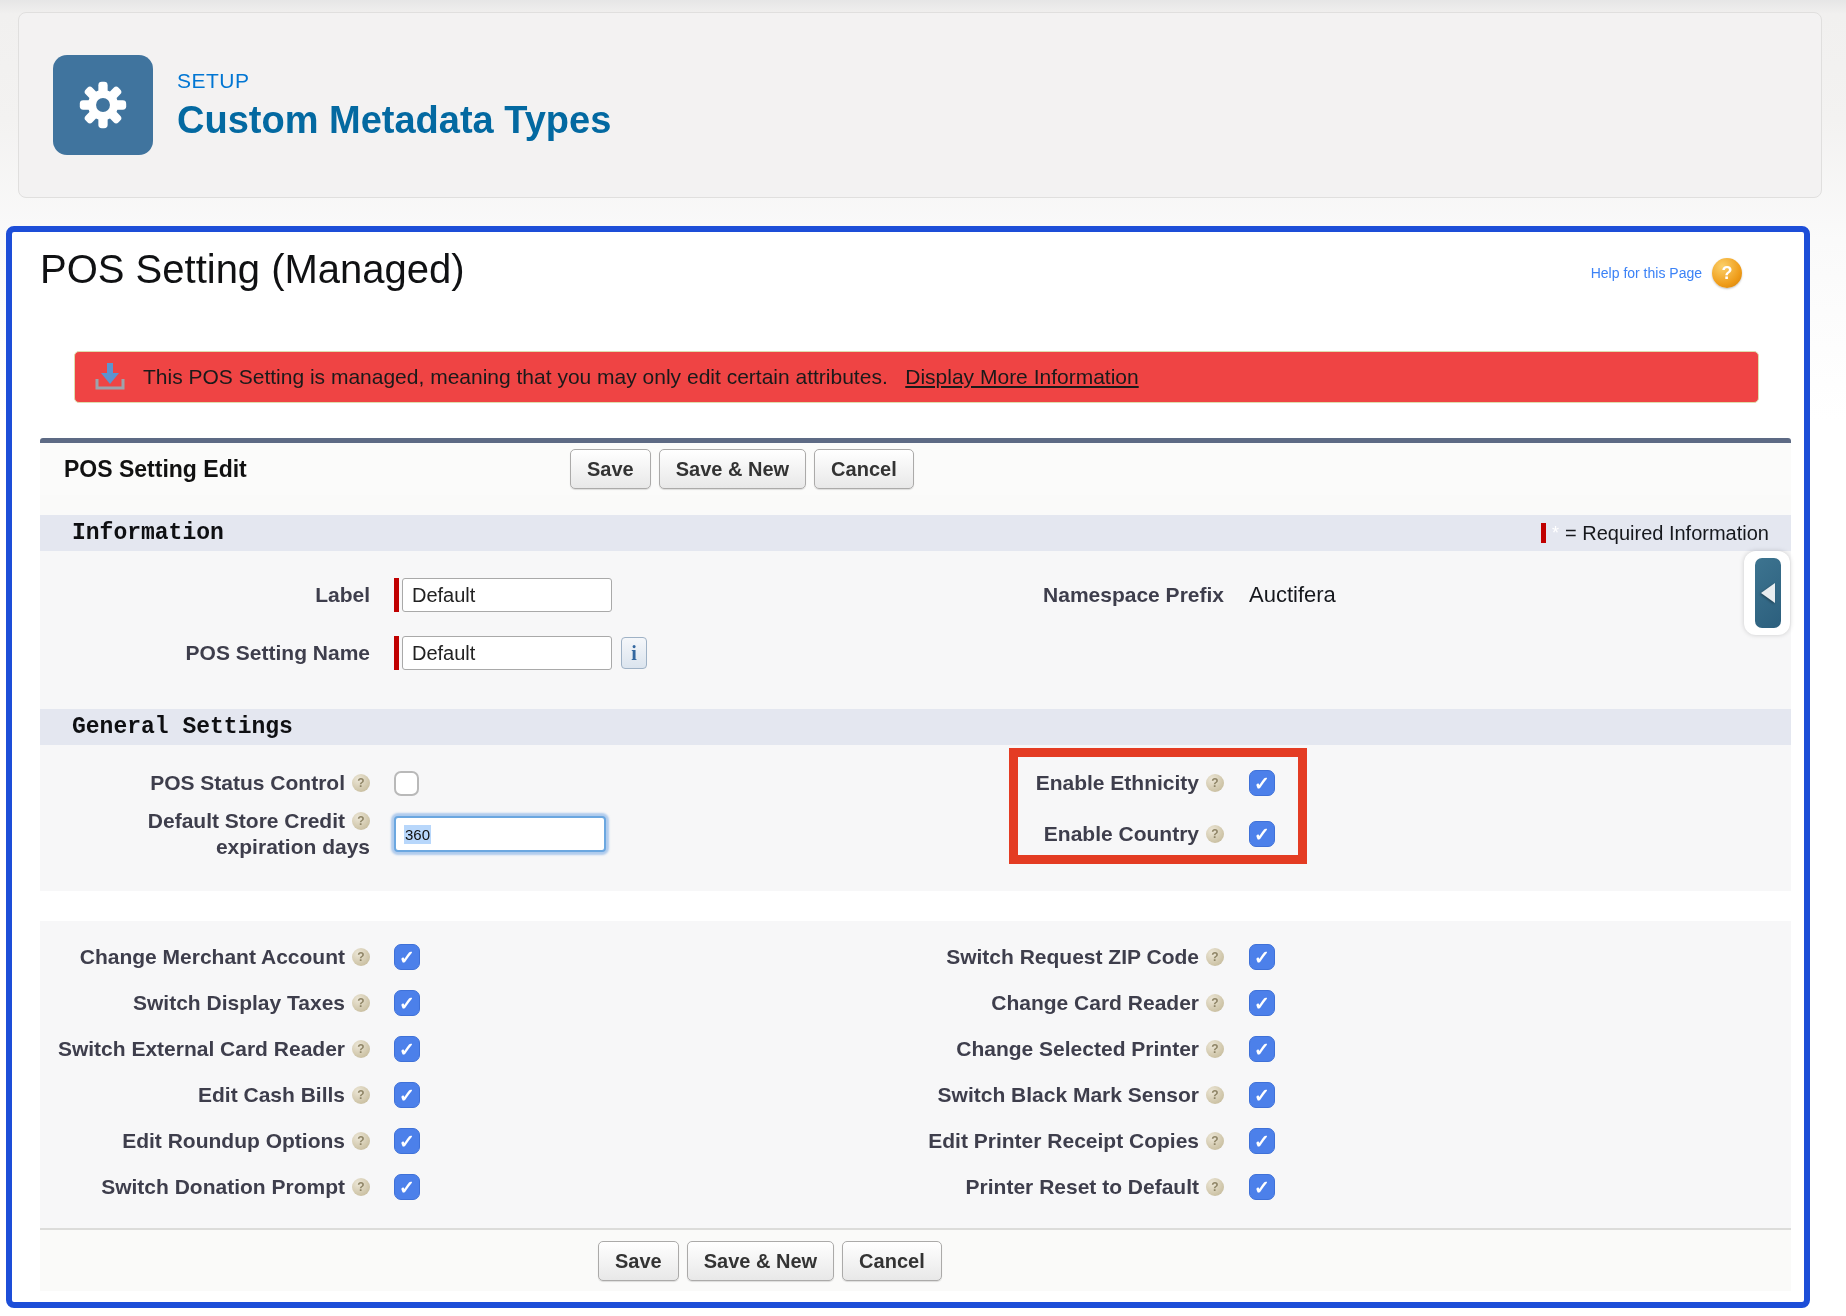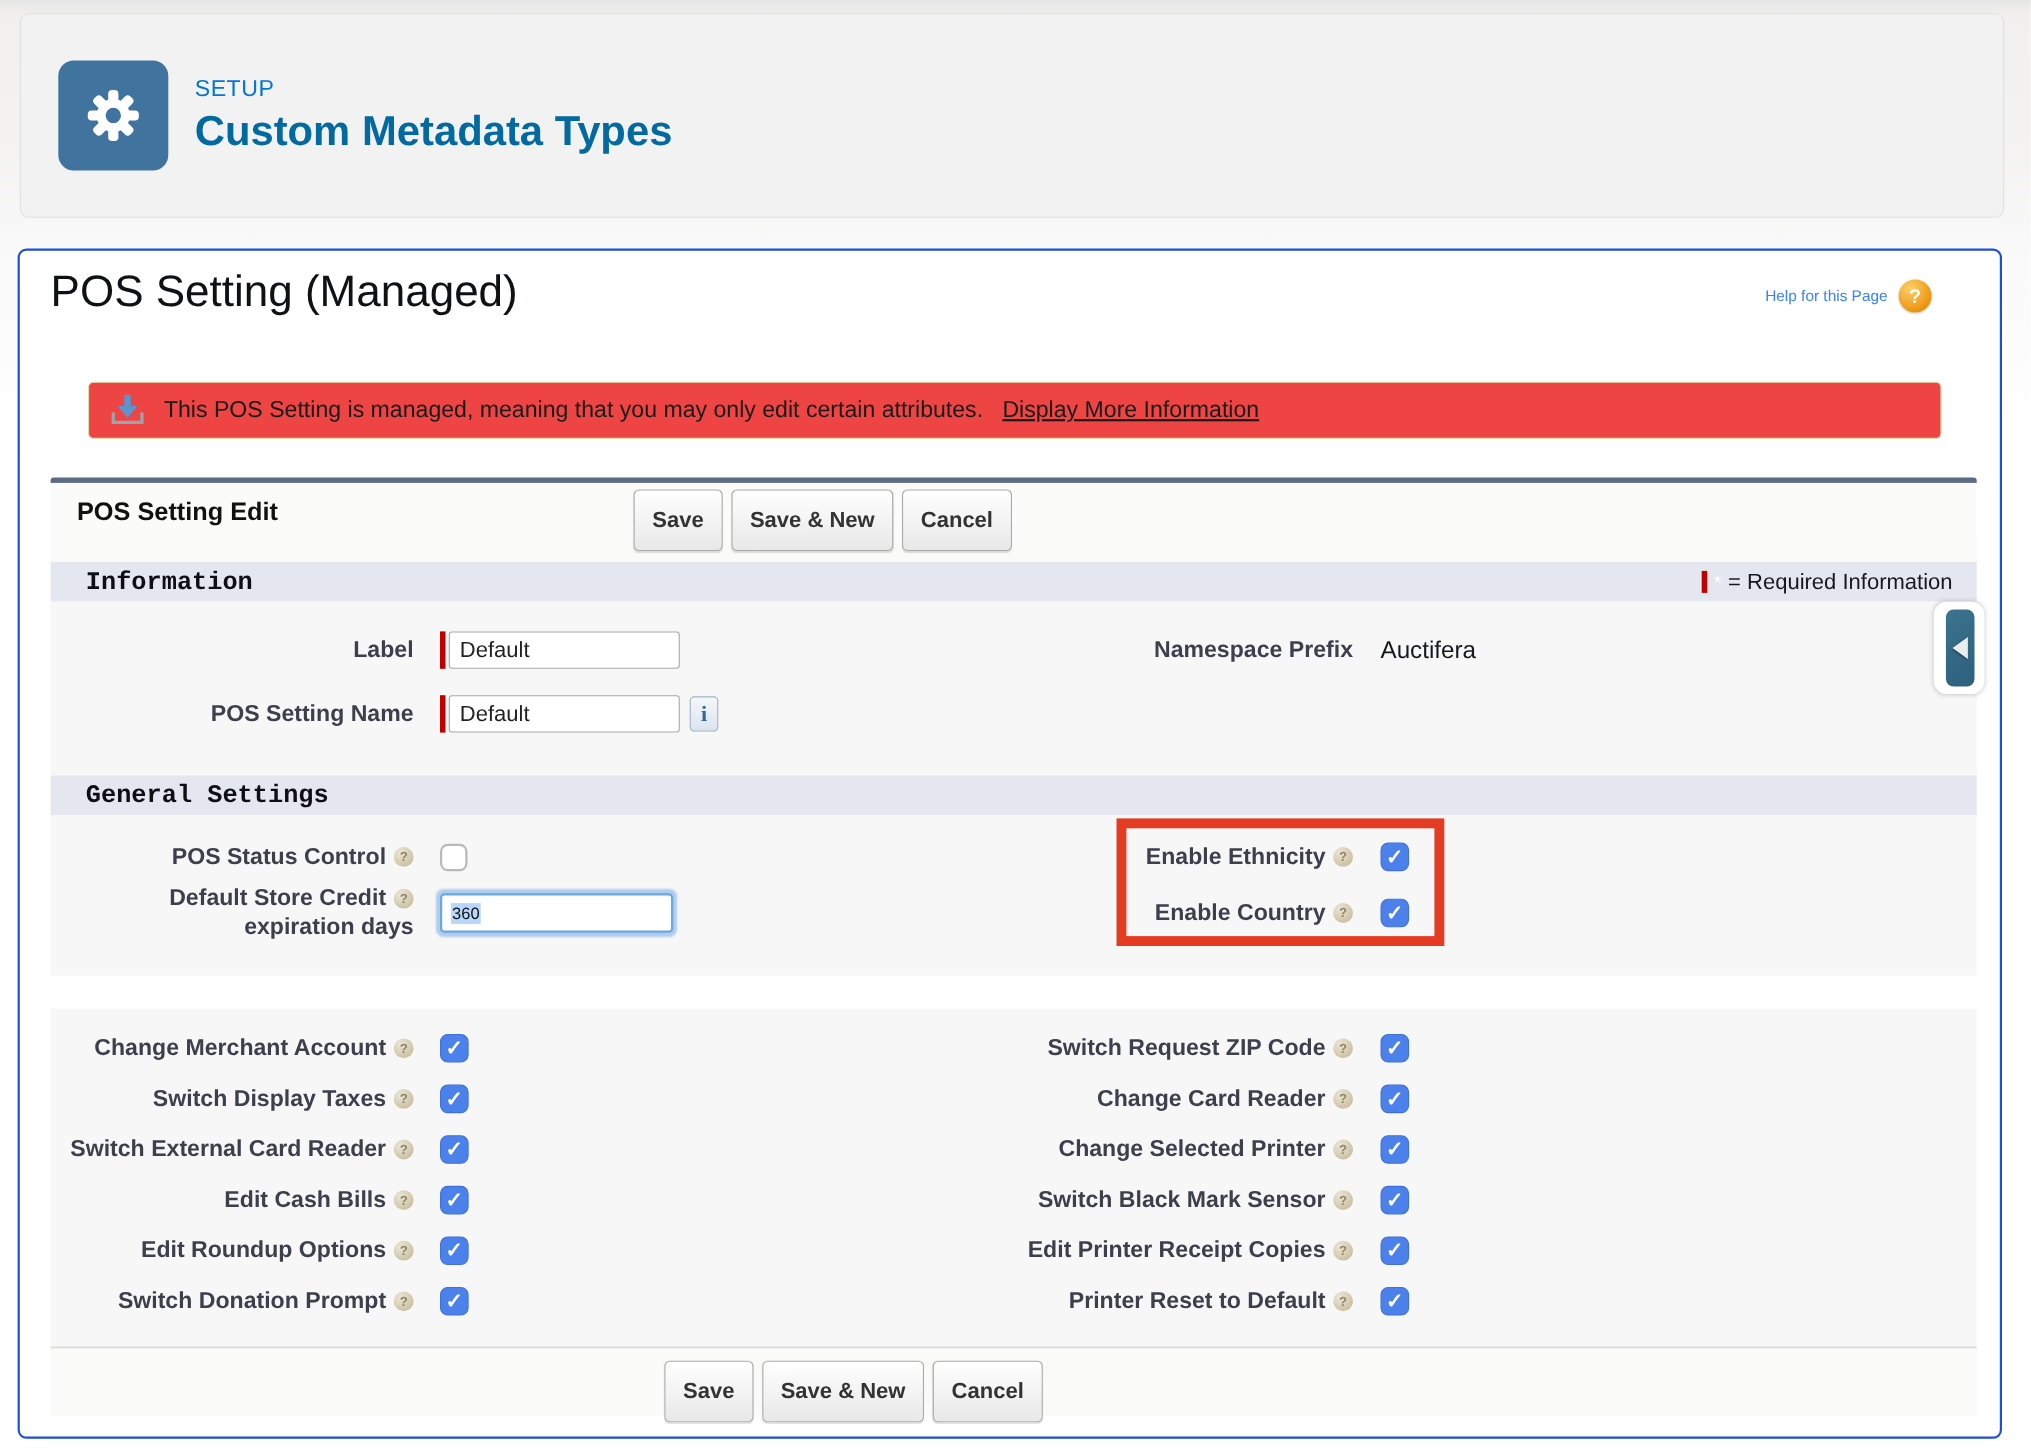--- a/index.html
+++ b/index.html
@@ -19,22 +19,22 @@
   .setup-tile {
     width:100px; height:100px; border-radius:14px; background:#40749e;
     display:flex; align-items:center; justify-content:center; flex:0 0 auto;
   }
   .setup-texts { margin-left:24px; }
   .setup-eyebrow { color:#0176d3; font-size:21px; letter-spacing:.5px; margin-bottom:6px; }
   .setup-title { color:#0369a1; font-size:38px; font-weight:bold; }
 
   
   .main-card {
-    position:absolute; left:16px; top:226px; width:1804px; height:1082px;
-    background:#ffffff; border:2px solid #1d4ed8; border-radius:8px;
+    position:absolute; left:6px; top:226px; width:1804px; height:1082px;
+    background:#ffffff; border:6px solid #1d4ed8; border-radius:8px;
   }
   .title-row { display:flex; align-items:flex-end; justify-content:space-between;
     padding:12px 62px 0 28px; height:60px; }
   .page-title { font-size:40px; font-weight:normal; color:#101113; }
   .help-wrap { display:flex; align-items:center; gap:10px; padding-bottom:4px; }
   .help-link { color:#3b82f6; font-size:14px; text-decoration:none; cursor:pointer; }
   .help-orb {
     width:30px; height:30px; border-radius:50%;
     background: radial-gradient(circle at 35% 28%, #fbd06a, #ef9c19 62%, #d07c06);
     color:#fff; font-weight:bold; font-size:18px;
@@ -51,21 +51,21 @@
   .banner-text { font-size:21px; color:#1a1a1a; }
   .banner-link { color:#1a1a1a; text-decoration:underline; cursor:pointer; }
 
   
   .edit-table { margin:35px 0 0 28px; width:1751px; }
   .table-topbar { height:5px; background:#5d6a84; border-radius:3px 3px 0 0; }
   .table-header { height:52px; background:#fbfbfa; position:relative; display:flex; align-items:center; }
   .table-header .section-title { font-size:23px; font-weight:bold; color:#111; padding-left:24px; }
   .btn-group { position:absolute; left:530px; top:6px; display:flex; gap:8px; }
   .sf-btn {
-    height:56px; padding:0 16px; font-family:inherit; font-size:20px; font-weight:bold; color:#333;
+    height:40px; padding:0 16px; font-family:inherit; font-size:20px; font-weight:bold; color:#333;
     background:linear-gradient(#ffffff,#e8e8e8); border:1px solid #abaaa9; border-radius:5px;
     box-shadow:0 1px 1px rgba(0,0,0,.12); cursor:pointer;text-align:right;
   }
   .table-gap { height:20px; background:#fafaf9; }
   .band {
     height:36px; background:#e4e7f0; display:flex; align-items:center;
     justify-content:space-between; padding:0 22px 0 32px;
   }
   .band-title { font-size:23px; font-weight:bold; color:#0e0f12;font-family:Liberation Mono, monospace; }
   .required-legend { display:flex; align-items:center; gap:6px; font-size:20px; color:#16181d; }

